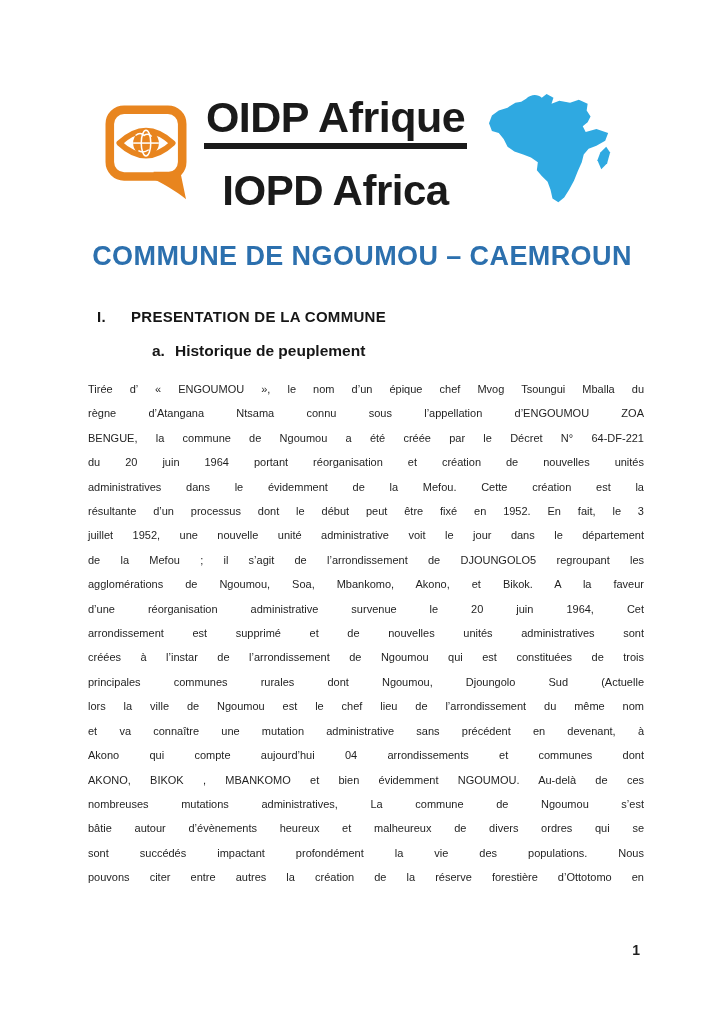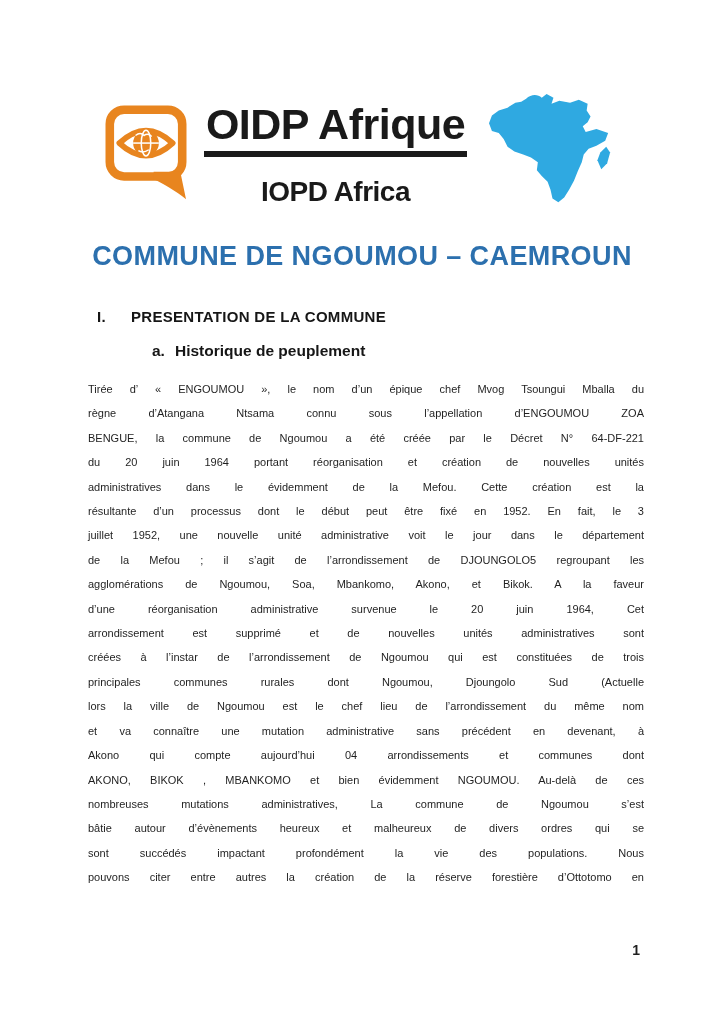--- a/index.html
+++ b/index.html
@@ -25,21 +25,21 @@
   }
   .logo-icon { color: var(--accent_orange, #E8851F); display: inline-block; line-height: 0; }
   .africa    { color: var(--africa_blue, #2FA9E1);  display: inline-block; line-height: 0; }
 
   .logo-text { display: flex; flex-direction: column; align-items: center; color: var(--logo_text, #1a1a1a); }
   .logo-line1 {
     font-size: 43px; font-weight: 700; letter-spacing: -0.5px; line-height: 1.02;
     border-bottom: 6px solid var(--logo_text, #1a1a1a);
     padding: 0 2px 4px 2px; margin-bottom: 20px; white-space: nowrap;
   }
-  .logo-line2 { font-size: 28px; font-weight: 700; letter-spacing: -0.5px; line-height: 1.05; white-space: nowrap; }
+  .logo-line2 { font-size: 42px; font-weight: 700; letter-spacing: -0.5px; line-height: 1.05; white-space: nowrap; }
 
   
   .doc-title {
     margin: 24px 0 0 0;
     text-align: center;
     font-size: 27px; font-weight: 700; letter-spacing: 0.4px;
     color: var(--title_blue, #2C70AE);
   }
   .heading-1 { display: flex; margin: 36px 0 0 97px; font-size: 15px; font-weight: 700; letter-spacing: 0.3px; color: #161616; }
   .heading-1 .num { width: 34px; flex: 0 0 34px; }

